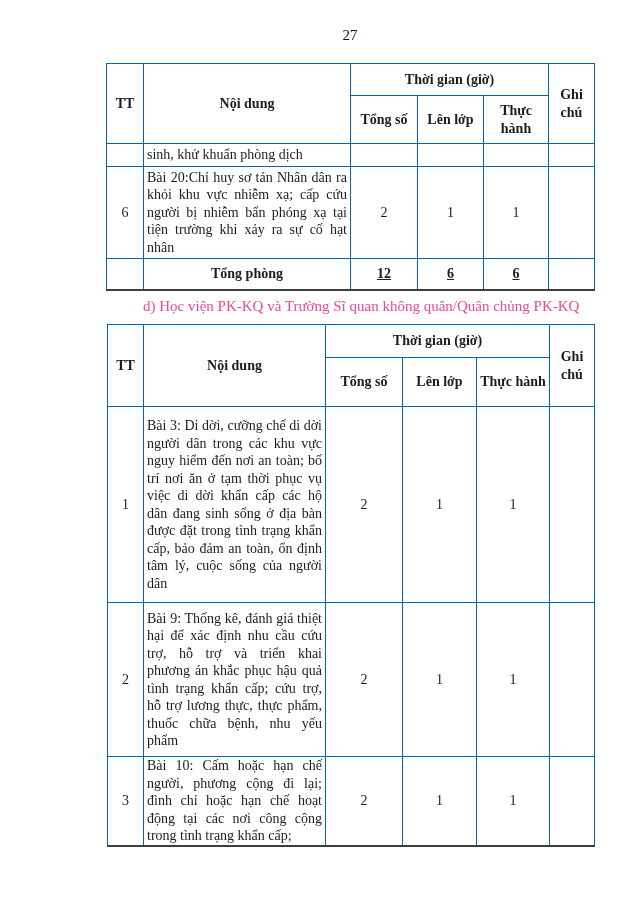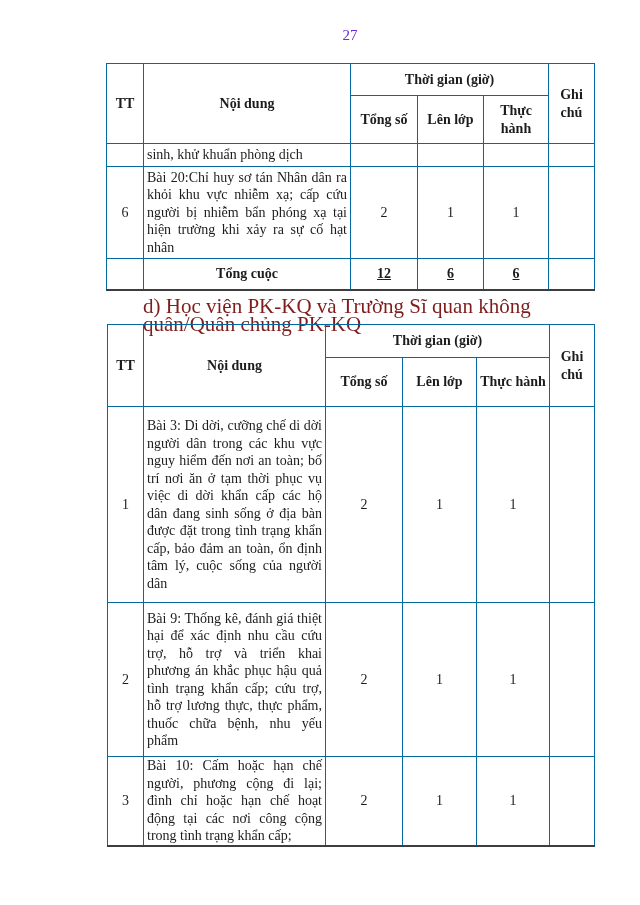--- a/index.html
+++ b/index.html
@@ -2,21 +2,21 @@
 <html><head>
 <meta charset="utf-8">
 <style>
   html,body { margin:0; padding:0; background:#ffffff; }
   .page {
     position:relative; width:640px; height:905px; background:#ffffff;
     font-family:"Liberation Serif", serif; color:#1c1c1c; overflow:hidden;
   }
   .page-number {
     position:absolute; top:27px; left:106px; width:488px;
-    text-align:center; font-size:15px; color:#6d28d9;
+    text-align:center; font-size:15px; color:#0f172a;
   }
   table.sched {
     position:absolute; border-collapse:collapse; table-layout:fixed;
     font-size:14px; color:#1c1c1c;
   }
   table.sched td, table.sched th {
     border:1px solid #0369a1; padding:0 3px; vertical-align:middle;
     overflow:hidden; line-height:17.5px;
   }
   table.sched th { font-weight:bold; text-align:center; padding:1px 2px; }
@@ -24,21 +24,21 @@
   td.content { text-align:justify; padding:2px 4px 2px 5px; }
   td.content.single { text-align:left; }
   td.total-label { font-weight:bold; text-align:center; }
   td.bold { font-weight:bold;text-decoration:underline; }
   #table1 { top:63px; left:106px; width:488px; }
   #table2 { top:324px; left:107px; width:487px; }
   #table1 tr.total-row td { border-bottom:2px solid #3d3d3d; }
   #table2 tr.last-row td { border-bottom:2px solid #3d3d3d; }
   .section-heading {
     position:absolute; top:297px; left:143px; width:460px;
-    font-size:21px; line-height:18px; color:#7f1d1d;
+    font-size:15px; line-height:18px; color:#ec4899;
   }
 </style>
 </head>
 <body>
 
 <div class="page">
 
   <div class="page-number">27</div>
 
   <table class="sched" id="table1">
@@ -65,29 +65,29 @@
       <tr style="height:23px">
         <td class="num"></td>
         <td class="content single">sinh, khử khuẩn phòng dịch</td>
         <td class="num"></td>
         <td class="num"></td>
         <td class="num"></td>
         <td class="num"></td>
       </tr>
       <tr style="height:92px">
         <td class="num">6</td>
-        <td class="content">Bài 20:Chỉ huy sơ tán Nhân dân ra khỏi khu vực nhiễm xạ; cấp cứu người bị nhiễm bẩn phóng xạ tại hiện trường khi xảy ra sự cố hạt nhân</td>
+        <td class="content">Bài 20:Chỉ huy sơ tán Nhân dân ra khỏi khu vực nhiễm xạ; cấp cứu người bị nhiễm bẩn phóng xạ tại tiện trường khi xảy ra sự cố hạt nhân</td>
         <td class="num">2</td>
         <td class="num">1</td>
         <td class="num">1</td>
         <td class="num"></td>
       </tr>
       <tr class="total-row" style="height:31px">
         <td class="num"></td>
-        <td class="total-label">Tổng cuộc</td>
+        <td class="total-label">Tổng phòng</td>
         <td class="num bold">12</td>
         <td class="num bold">6</td>
         <td class="num bold">6</td>
         <td class="num"></td>
       </tr>
     </tbody>
   </table>
 
   <div class="section-heading">d) Học viện PK-KQ và Trường Sĩ quan không quân/Quân chủng PK-KQ</div>
 

